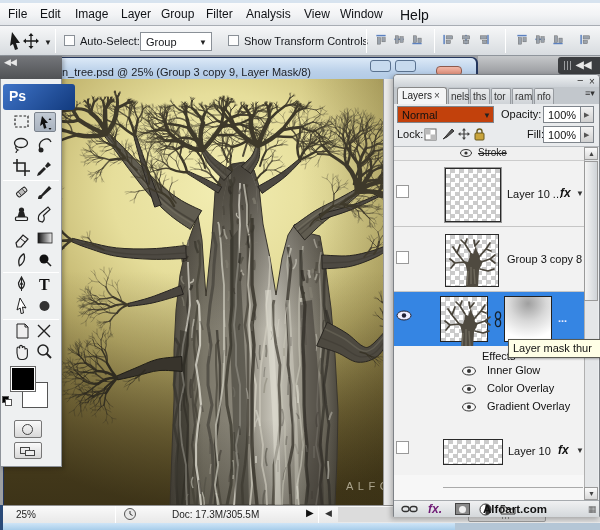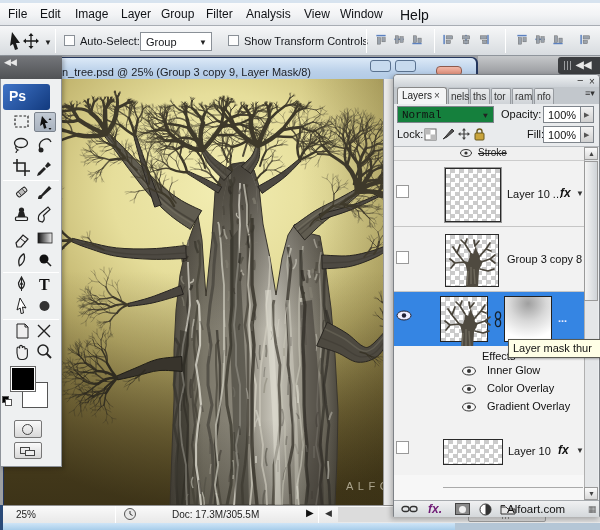--- a/index.html
+++ b/index.html
@@ -418,21 +418,21 @@
   <div class="abs" style="left:33px;top:3px;width:1px;height:8px;background:#888;"></div>
   <div class="abs" style="left:36px;top:3px;width:1px;height:8px;background:#888;"></div>
   <div class="abs" style="left:39px;top:3px;width:1px;height:8px;background:#888;"></div>
 </div>
 
 
 <div class="abs" style="left:0;top:56px;width:62px;height:411px;background:#eef0f1;border:1px solid #8d9299;border-top:none;box-shadow:2px 2px 4px rgba(0,0,0,0.25);"></div>
 <div class="abs" style="left:0;top:56px;width:62px;height:23px;background:linear-gradient(#74767a,#505255);">
   <div class="tx" style="left:4px;top:1px;font-size:9px;color:#e8e8e8;letter-spacing:-1px;">◀◀</div>
 </div>
-<div class="abs" style="left:3px;top:84px;width:47px;height:26px;background:linear-gradient(135deg,#3f74c8,#123a7e);border-radius:3px;">
+<div class="abs" style="left:3px;top:84px;width:72px;height:26px;background:linear-gradient(135deg,#3f74c8,#123a7e);border-radius:3px;">
   <div class="tx" style="left:6px;top:4px;font-size:14px;color:#fff;font-weight:bold;">Ps</div>
 </div>
 <div class="abs" style="left:3px;top:180px;width:56px;height:1px;background:#c0c4c8;border-bottom:1px solid #fff;"></div>
 <div class="abs" style="left:3px;top:272px;width:56px;height:1px;background:#c0c4c8;border-bottom:1px solid #fff;"></div>
 <div class="abs" style="left:3px;top:319px;width:56px;height:1px;background:#c0c4c8;border-bottom:1px solid #fff;"></div>
 <div class="abs" style="left:11px;top:112px;width:22px;height:20px;"><svg width="22" height="20" viewBox="0 0 22 20">
           <rect x="4" y="4" width="13" height="11" fill="none" stroke="#222" stroke-width="1.2" stroke-dasharray="2.5 1.8"></rect>
         </svg></div>
 <div class="abs" style="left:34px;top:112px;width:22px;height:20px;background:linear-gradient(#c2cad4,#a8b2bf);border:1px solid #7a828c;border-radius:2px;"><svg width="22" height="20" viewBox="0 0 22 20">
           <path d="M7 3 L13 10 L10 10 L11.5 15 L9 15.8 L7.8 11 L5 13 Z" fill="#111"></path>
@@ -546,21 +546,21 @@
 <div class="tx" style="left:473px;top:91px;font-size:10px;color:#333;">ths</div>
 <div class="abs" style="left:491px;top:88px;width:20px;height:16px;background:linear-gradient(#e9ebed,#cfd3d7);border:1px solid #979ba0;border-bottom:none;border-radius:2px 2px 0 0;"></div>
 <div class="tx" style="left:494px;top:91px;font-size:10px;color:#333;">tor</div>
 <div class="abs" style="left:512px;top:88px;width:21px;height:16px;background:linear-gradient(#e9ebed,#cfd3d7);border:1px solid #979ba0;border-bottom:none;border-radius:2px 2px 0 0;"></div>
 <div class="tx" style="left:515px;top:91px;font-size:10px;color:#333;">ram</div>
 <div class="abs" style="left:534px;top:88px;width:20px;height:16px;background:linear-gradient(#e9ebed,#cfd3d7);border:1px solid #979ba0;border-bottom:none;border-radius:2px 2px 0 0;"></div>
 <div class="tx" style="left:537px;top:91px;font-size:10px;color:#333;">nfo</div>
 <div class="tx" style="left:585px;top:88px;font-size:9px;color:#333;">≡▾</div>
 
 <div class="abs" style="left:394px;top:104px;width:205px;height:43px;background:#e9ebed;border-bottom:1px solid #b6babe;"></div>
-<div class="abs" style="left:397px;top:106px;width:97px;height:17px;background:#15803d;border:1px solid #7f858c;font-family:Liberation Mono, monospace;">
+<div class="abs" style="left:397px;top:106px;width:97px;height:17px;background:#c2410c;border:1px solid #7f858c;">
  <div class="tx" style="left:4px;top:2px;font-size:11px;color:#111;">Normal</div>
  <div class="tx" style="left:85px;top:4px;font-size:8px;color:#222;">▼</div>
 </div>
 <div class="tx" style="left:501px;top:108px;font-size:11px;color:#111;">Opacity:</div>
 <div class="abs" style="left:543px;top:106px;width:38px;height:17px;background:#fff;border:1px solid #7f858c;">
         <div class="tx" style="left:4px;top:2px;font-size:11px;color:#111;">100%</div>
       </div>
 <div class="abs" style="left:581px;top:106px;width:13px;height:17px;background:linear-gradient(#f2f2f2,#d0d0d0);border:1px solid #7f858c;border-left:none;">
         <div class="tx" style="left:3px;top:4px;font-size:7px;color:#555;">▶</div>
       </div>
@@ -692,21 +692,21 @@
 <div class="abs" style="left:455px;top:503px;width:15px;height:12px;background:#888;border:1px solid #444;">
         <div class="abs" style="left:3px;top:2px;width:7px;height:7px;background:#eee;border-radius:50%;"></div>
       </div>
 <svg class="abs" style="left:479px;top:503px" width="14" height="13">
         <circle cx="6.5" cy="6.5" r="5.5" fill="#fff" stroke="#333"></circle>
         <path d="M6.5 1 A5.5 5.5 0 0 1 6.5 12 Z" fill="#333"></path>
       </svg>
 <svg class="abs" style="left:500px;top:504px" width="16" height="11">
         <path d="M1 3 h5 l2 2 h7 v5 h-14 Z M1 3 v-1.5 h4" fill="#e8e8e8" stroke="#333"></path>
       </svg>
-<div class="tx" style="left:507px;top:503px;font-size:11.5px;color:#111;font-weight:normal;">Alfoart.com</div>
+<div class="tx" style="left:483px;top:503px;font-size:11.5px;color:#111;font-weight:bold;">Alfoart.com</div>
 <div class="tx" style="left:588px;top:504px;font-size:9px;color:#666;">▦</div>
 
 
 <div class="abs" style="left:508px;top:339px;width:94px;height:19px;background:#ffffe6;border:1px solid #5a5a52;box-shadow:1px 1px 2px rgba(0,0,0,0.3);"></div>
 <div class="tx" style="left:513px;top:342px;font-size:11px;color:#111;">Layer mask thur</div>
 
 
 <div class="abs" style="left:0;top:523px;width:600px;height:7px;background:linear-gradient(#cfe5f7,#a8cdea);"></div>
 <div class="abs" style="left:455px;top:523px;width:145px;height:7px;background:#b4c6d6;"></div>
 <div class="abs" style="left:0;top:505px;width:3px;height:25px;background:#2a4a78;"></div>

